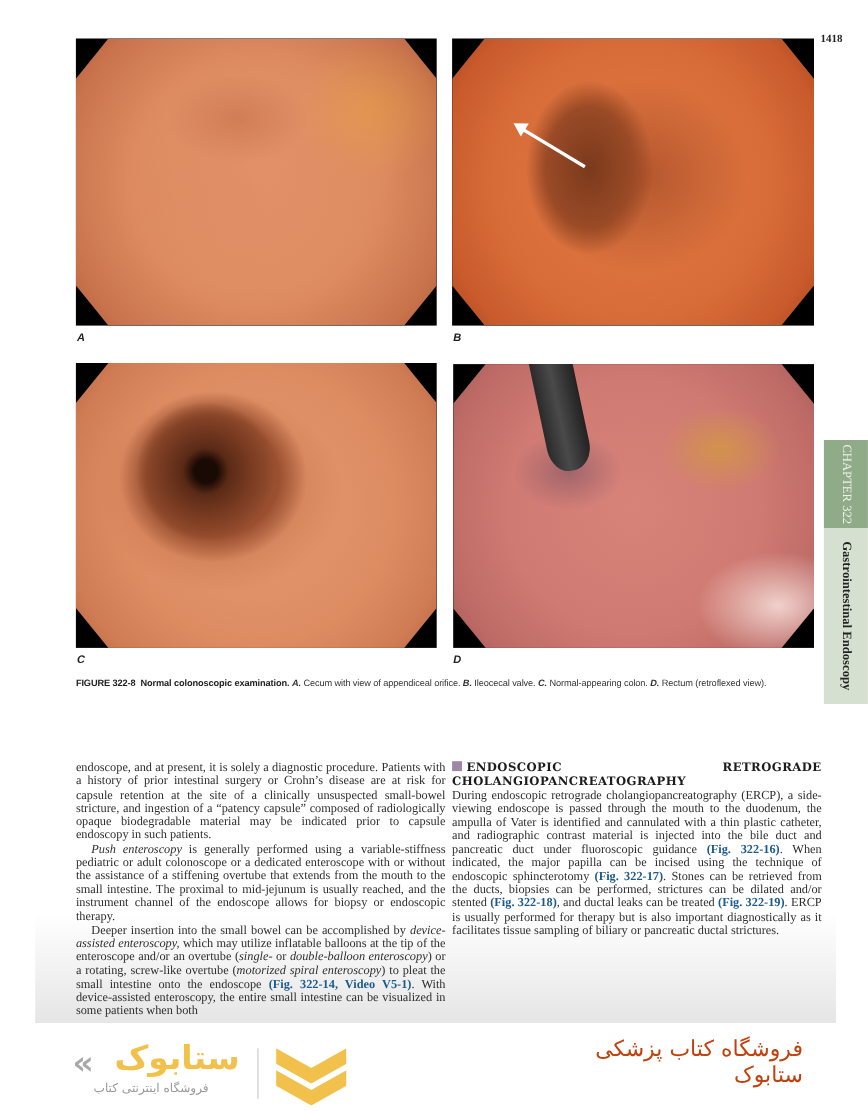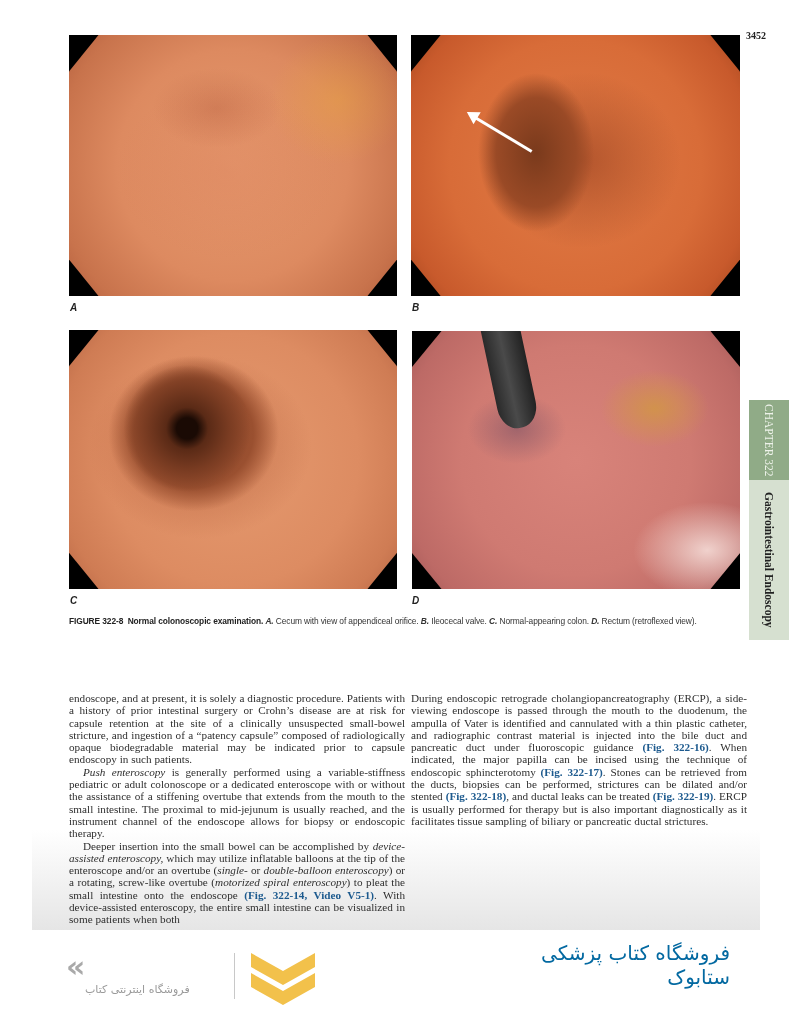--- a/index.html
+++ b/index.html
@@ -122,34 +122,34 @@
     position: absolute; left: 0; top: 935px; width: 789px; height: 75px; background: #fff;
   }
   .logo-area { position: absolute; left: 66px; top: 10px; width: 260px; height: 60px; }
   .logo-chevrons { position: absolute; left: 0; top: 4px; font-family: "DejaVu Sans", sans-serif; font-size: 30px; font-weight: bold; color: #a9a9a9; letter-spacing: -6px; }
   .logo-word { position: absolute; left: 38px; top: 0; font-family: "DejaVu Sans", sans-serif; font-size: 30px; font-weight: bold; color: #f2c14b; }
   .logo-sub { position: absolute; left: 6px; top: 38px; font-family: "DejaVu Sans", sans-serif; font-size: 11px; color: #9a9a9a; direction: rtl; margin-left: 13px; }
   .logo-divider { position: absolute; left: 168px; top: 8px; width: 1px; height: 46px; background: #c8c8c8; }
   .logo-mark { position: absolute; left: 185px; top: 4px; width: 64px; height: 56px; }
   .store-title {
     position: absolute; left: 490px; top: 6px; width: 240px; text-align: right;
-    font-family: "DejaVu Sans", sans-serif; font-size: 20px; color: #0369a1; direction: rtl;
+    font-family: "DejaVu Sans", sans-serif; font-size: 20px; color: #c2410c; direction: rtl;
   }
   .store-url {
     position: absolute; left: 410px; top: 44px; width: 330px; text-align: right;
     font-family: "DejaVu Sans", sans-serif; font-size: 21px; letter-spacing: 4.5px; color: #222;
   }
   .store-url .hl { color: #f2b32b; }
 </style>
 </head>
 <body>
 
 <div class="page-shade"></div>
 
-<div class="page-num">3452</div>
+<div class="page-num">1418</div>
 
 <div class="fig" id="figA" style="left:69px; top:35px; width:328px; height:261px;">
   <div class="scope"></div>
 </div>
 <div class="fig-label" style="left:70px; top:302px;">A</div>
 
 <div class="fig" id="figB" style="left:411px; top:35px; width:329px; height:261px;">
   <div class="scope">
     <div class="arrow"></div>
   </div>
@@ -190,26 +190,28 @@
   </div>
 </div>
 
 <div class="col col-left">
   <p>endoscope, and at present, it is solely a diagnostic procedure. Patients with a history of prior intestinal surgery or Crohn’s disease are at risk for capsule retention at the site of a clinically unsuspected small-bowel stricture, and ingestion of a “patency capsule” composed of radiologically opaque biodegradable material may be indicated prior to capsule endoscopy in such patients.</p>
   <p class="indent"><i>Push enteroscopy</i><span> is generally performed using a variable-stiffness pediatric or adult colonoscope or a dedicated enteroscope with or without the assistance of a stiffening overtube that extends from the mouth to the small intestine. The proximal to mid-jejunum is usually reached, and the instrument channel of the endoscope allows for biopsy or endoscopic therapy.</span></p>
   <p class="indent"><span>Deeper insertion into the small bowel can be accomplished by </span><i>device-assisted enteroscopy,</i><span> which may utilize inflatable balloons at the tip of the enteroscope and/or an overtube (</span><i>single-</i><span> or </span><i>double-balloon enteroscopy</i><span>) or a rotating, screw-like overtube (</span><i>motorized spiral enteroscopy</i><span>) to pleat the small intestine onto the endoscope </span><span class="link">(Fig. 322-14, Video V5-1)</span><span>. With device-assisted enteroscopy, the entire small intestine can be visualized in some patients when both</span></p>
 </div>
 
 <div class="col col-right">
+  <h3 class="section-head"><span class="square"></span><span>ENDOSCOPIC RETROGRADE CHOLANGIOPANCREATOGRAPHY</span></h3>
   <p><span>During endoscopic retrograde cholangiopancreatography (ERCP), a side-viewing endoscope is passed through the mouth to the duodenum, the ampulla of Vater is identified and cannulated with a thin plastic catheter, and radiographic contrast material is injected into the bile duct and pancreatic duct under fluoroscopic guidance </span><span class="link">(Fig. 322-16)</span><span>. When indicated, the major papilla can be incised using the technique of endoscopic sphincterotomy </span><span class="link">(Fig. 322-17)</span><span>. Stones can be retrieved from the ducts, biopsies can be performed, strictures can be dilated and/or stented </span><span class="link">(Fig. 322-18)</span><span>, and ductal leaks can be treated </span><span class="link">(Fig. 322-19)</span><span>. ERCP is usually performed for therapy but is also important diagnostically as it facilitates tissue sampling of biliary or pancreatic ductal strictures.</span></p>
 </div>
 
 <div class="footer">
   <div class="logo-area">
     <span class="logo-chevrons">«</span>
+    <span class="logo-word">ستابوک</span>
     <span class="logo-sub">فروشگاه اینترنتی کتاب</span>
     <div class="logo-divider"></div>
     <svg class="logo-mark" viewBox="0 0 64 56">
       <polygon points="0,4 32,22 64,4 64,18 32,36 0,18" fill="#f2c14b"></polygon>
       <polygon points="0,24 32,42 64,24 64,38 32,56 0,38" fill="#f2c14b"></polygon>
     </svg>
   </div>
   <div class="store-title">فروشگاه کتاب پزشکی ستابوک</div>
 </div>
 

